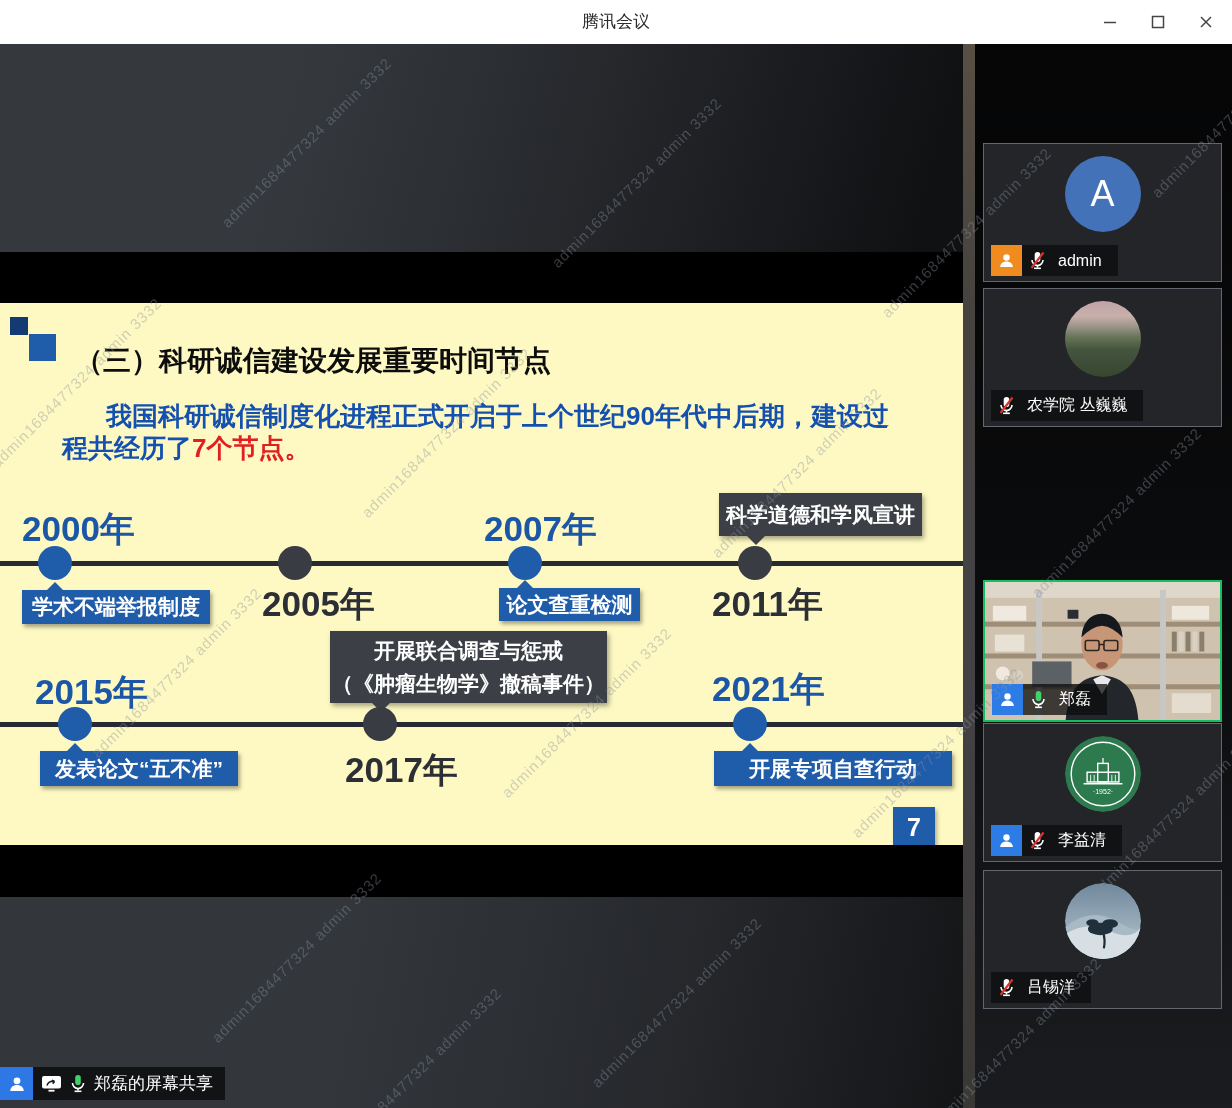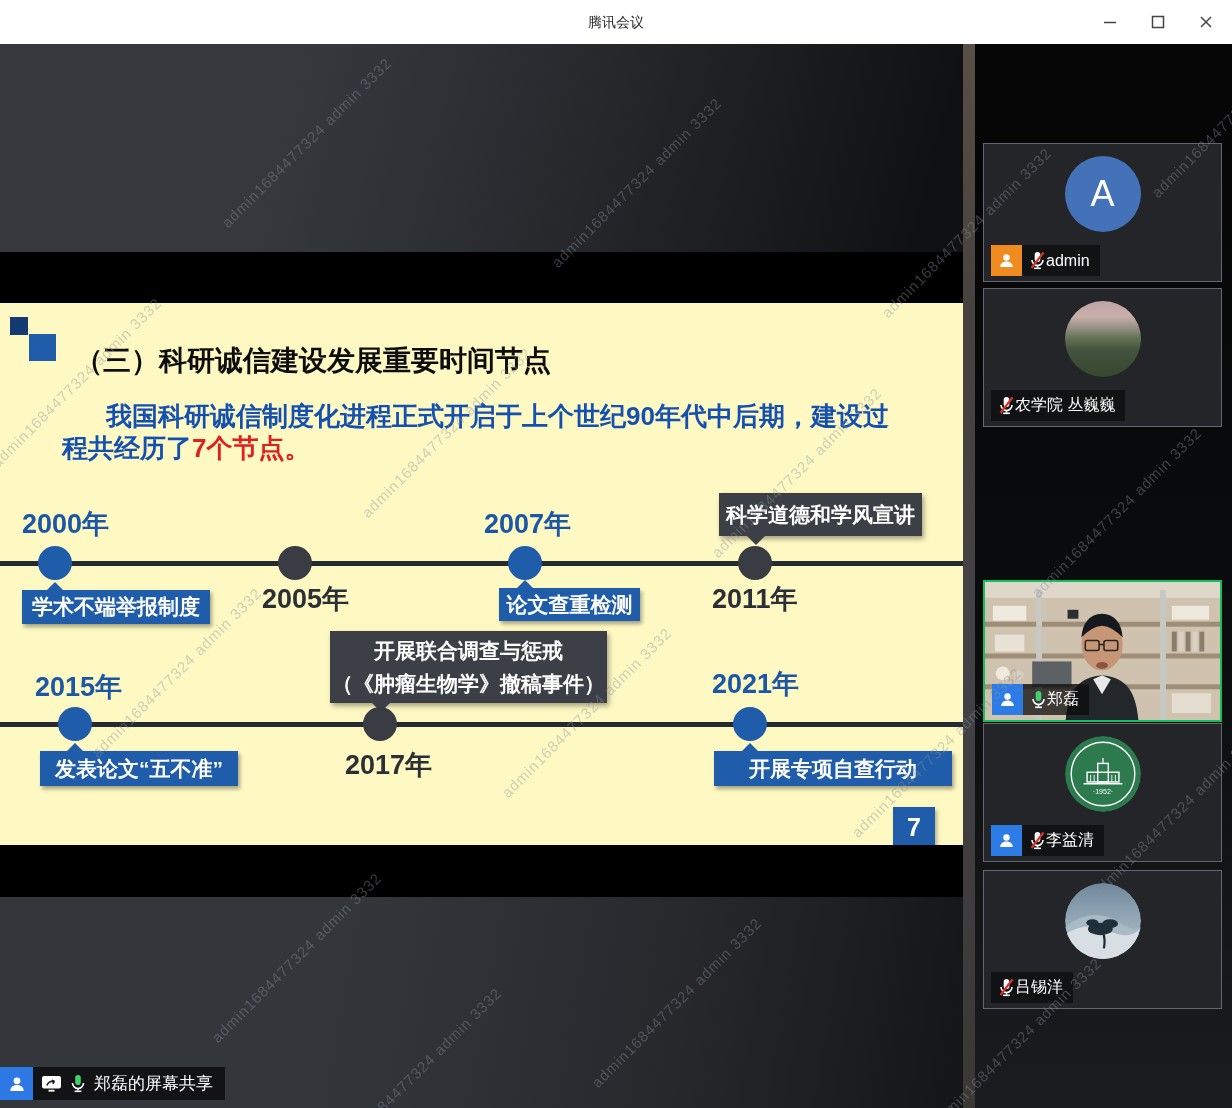--- a/index.html
+++ b/index.html
@@ -2,21 +2,21 @@
 <html><head>
 <meta charset="utf-8">
 <style>
   html,body{margin:0;padding:0;background:#888;}
   .app{position:relative;width:1232px;height:1108px;background:#fff;overflow:hidden;
        font-family:"Liberation Sans","DejaVu Sans",sans-serif;}
 
   
   .titlebar{position:absolute;top:0;left:0;width:100%;height:44px;background:#fff;}
   .titlebar .title{position:absolute;left:0;right:0;top:0;line-height:44px;text-align:center;
-       font-size:14px;color:#2b2b2b;}
+       font-size:17px;color:#2b2b2b;}
   .win-controls{position:absolute;right:10px;top:0;height:44px;display:flex;align-items:center;gap:16px;}
   .win-btn{width:32px;height:32px;display:flex;align-items:center;justify-content:center;cursor:pointer;}
 
   
   .content{position:absolute;top:44px;left:0;width:1232px;height:1064px;display:flex;background:#000;overflow:hidden;}
 
   
   .share{position:relative;width:963px;height:1064px;background:#fff;overflow:hidden;flex:none;}
   .zone-top{position:absolute;top:0;left:0;width:100%;height:208px;
        background:linear-gradient(105deg,#35393e 30%,#26282c 60%,#101113 95%);}
@@ -31,21 +31,21 @@
   .deco-sq2{position:absolute;left:29px;top:31px;width:27px;height:27px;background:#1f5ca9;}
   .slide-title{position:absolute;left:75px;top:39px;font-size:28px;font-weight:bold;color:#0d0d0d;white-space:nowrap;}
   .intro-l1{position:absolute;left:106px;top:96px;font-size:26px;font-weight:bold;color:#1450b0;white-space:nowrap;}
   .intro-l2{position:absolute;left:62px;top:128px;font-size:26px;font-weight:bold;color:#1450b0;white-space:nowrap;}
   .intro-l2 .red{color:#e02020;}
 
   .tl-line{position:absolute;left:0;width:963px;height:5px;background:#262a31;}
   .dot{position:absolute;width:34px;height:34px;border-radius:50%;}
   .dot.blue{background:#1f5ca9;}
   .dot.dark{background:#393d43;}
-  .year{position:absolute;font-size:27px;font-weight:bold;white-space:nowrap;}
+  .year{position:absolute;font-size:35px;font-weight:bold;white-space:nowrap;}
   .year.blue{color:#1b57a6;}
   .year.dark{color:#2c3036;}
   .callout{position:absolute;color:#fff;font-weight:bold;text-align:center;font-size:21px;}
   .callout.blue{background:#1f5ca9;box-shadow:2px 3px 4px rgba(0,0,0,.35);}
   .callout.dark{background:#3c4046;box-shadow:2px 3px 5px rgba(0,0,0,.35);}
   .callout.blue::before{content:'';position:absolute;bottom:100%;left:var(--px,25px);
        border:8px solid transparent;border-top:0;border-bottom:8px solid #1f5ca9;}
   .callout.dark::after{content:'';position:absolute;top:100%;left:var(--px,30px);
        border:9px solid transparent;border-bottom:0;border-top:9px solid #3c4046;}
   .page-num{position:absolute;left:893px;top:504px;width:42px;height:41px;background:#1f5ca9;color:#fff;
@@ -77,22 +77,22 @@
        radial-gradient(22px 16px at 55% 54%,#c03040 50%,transparent 62%),
        radial-gradient(16px 12px at 76% 58%,#a81c2c 55%,transparent 64%),
        radial-gradient(20px 18px at 44% 74%,#8f1825 50%,transparent 62%),
        radial-gradient(14px 10px at 66% 78%,#b0253a 50%,transparent 62%),
        linear-gradient(90deg,#cdbfa2 0%,#6d5f4e 12%,#d8cdb8 22%,#5c4f42 35%,#c9bfae 48%,#6a5c4c 60%,#d5c9b4 72%,#5e5244 85%,#c3b8a4 100%);}
   .video-scene{position:absolute;inset:0;}
   .namebar-row{position:absolute;left:7px;bottom:5px;display:flex;align-items:stretch;height:31px;z-index:5;}
   .p-badge{width:31px;display:flex;align-items:center;justify-content:center;flex:none;}
   .p-badge.orange{background:#f08c1f;}
   .p-badge.blue{background:#2d7ce5;}
-  .namebar{background:rgba(12,12,12,.75);display:flex;align-items:center;gap:0;
-       padding:0 10px 0 7px;color:#fff;font-size:16px;white-space:nowrap;}
+  .namebar{background:rgba(12,12,12,.75);display:flex;align-items:center;gap:12px;
+       padding:0 16px 0 7px;color:#fff;font-size:16px;white-space:nowrap;}
 
   
   .wm{position:absolute;transform:rotate(-45deg);color:rgba(138,146,158,.40);font-size:15px;
       letter-spacing:1px;white-space:nowrap;pointer-events:none;z-index:40;}
 </style>
 </head>
 <body>
 
 <div class="app">
 

